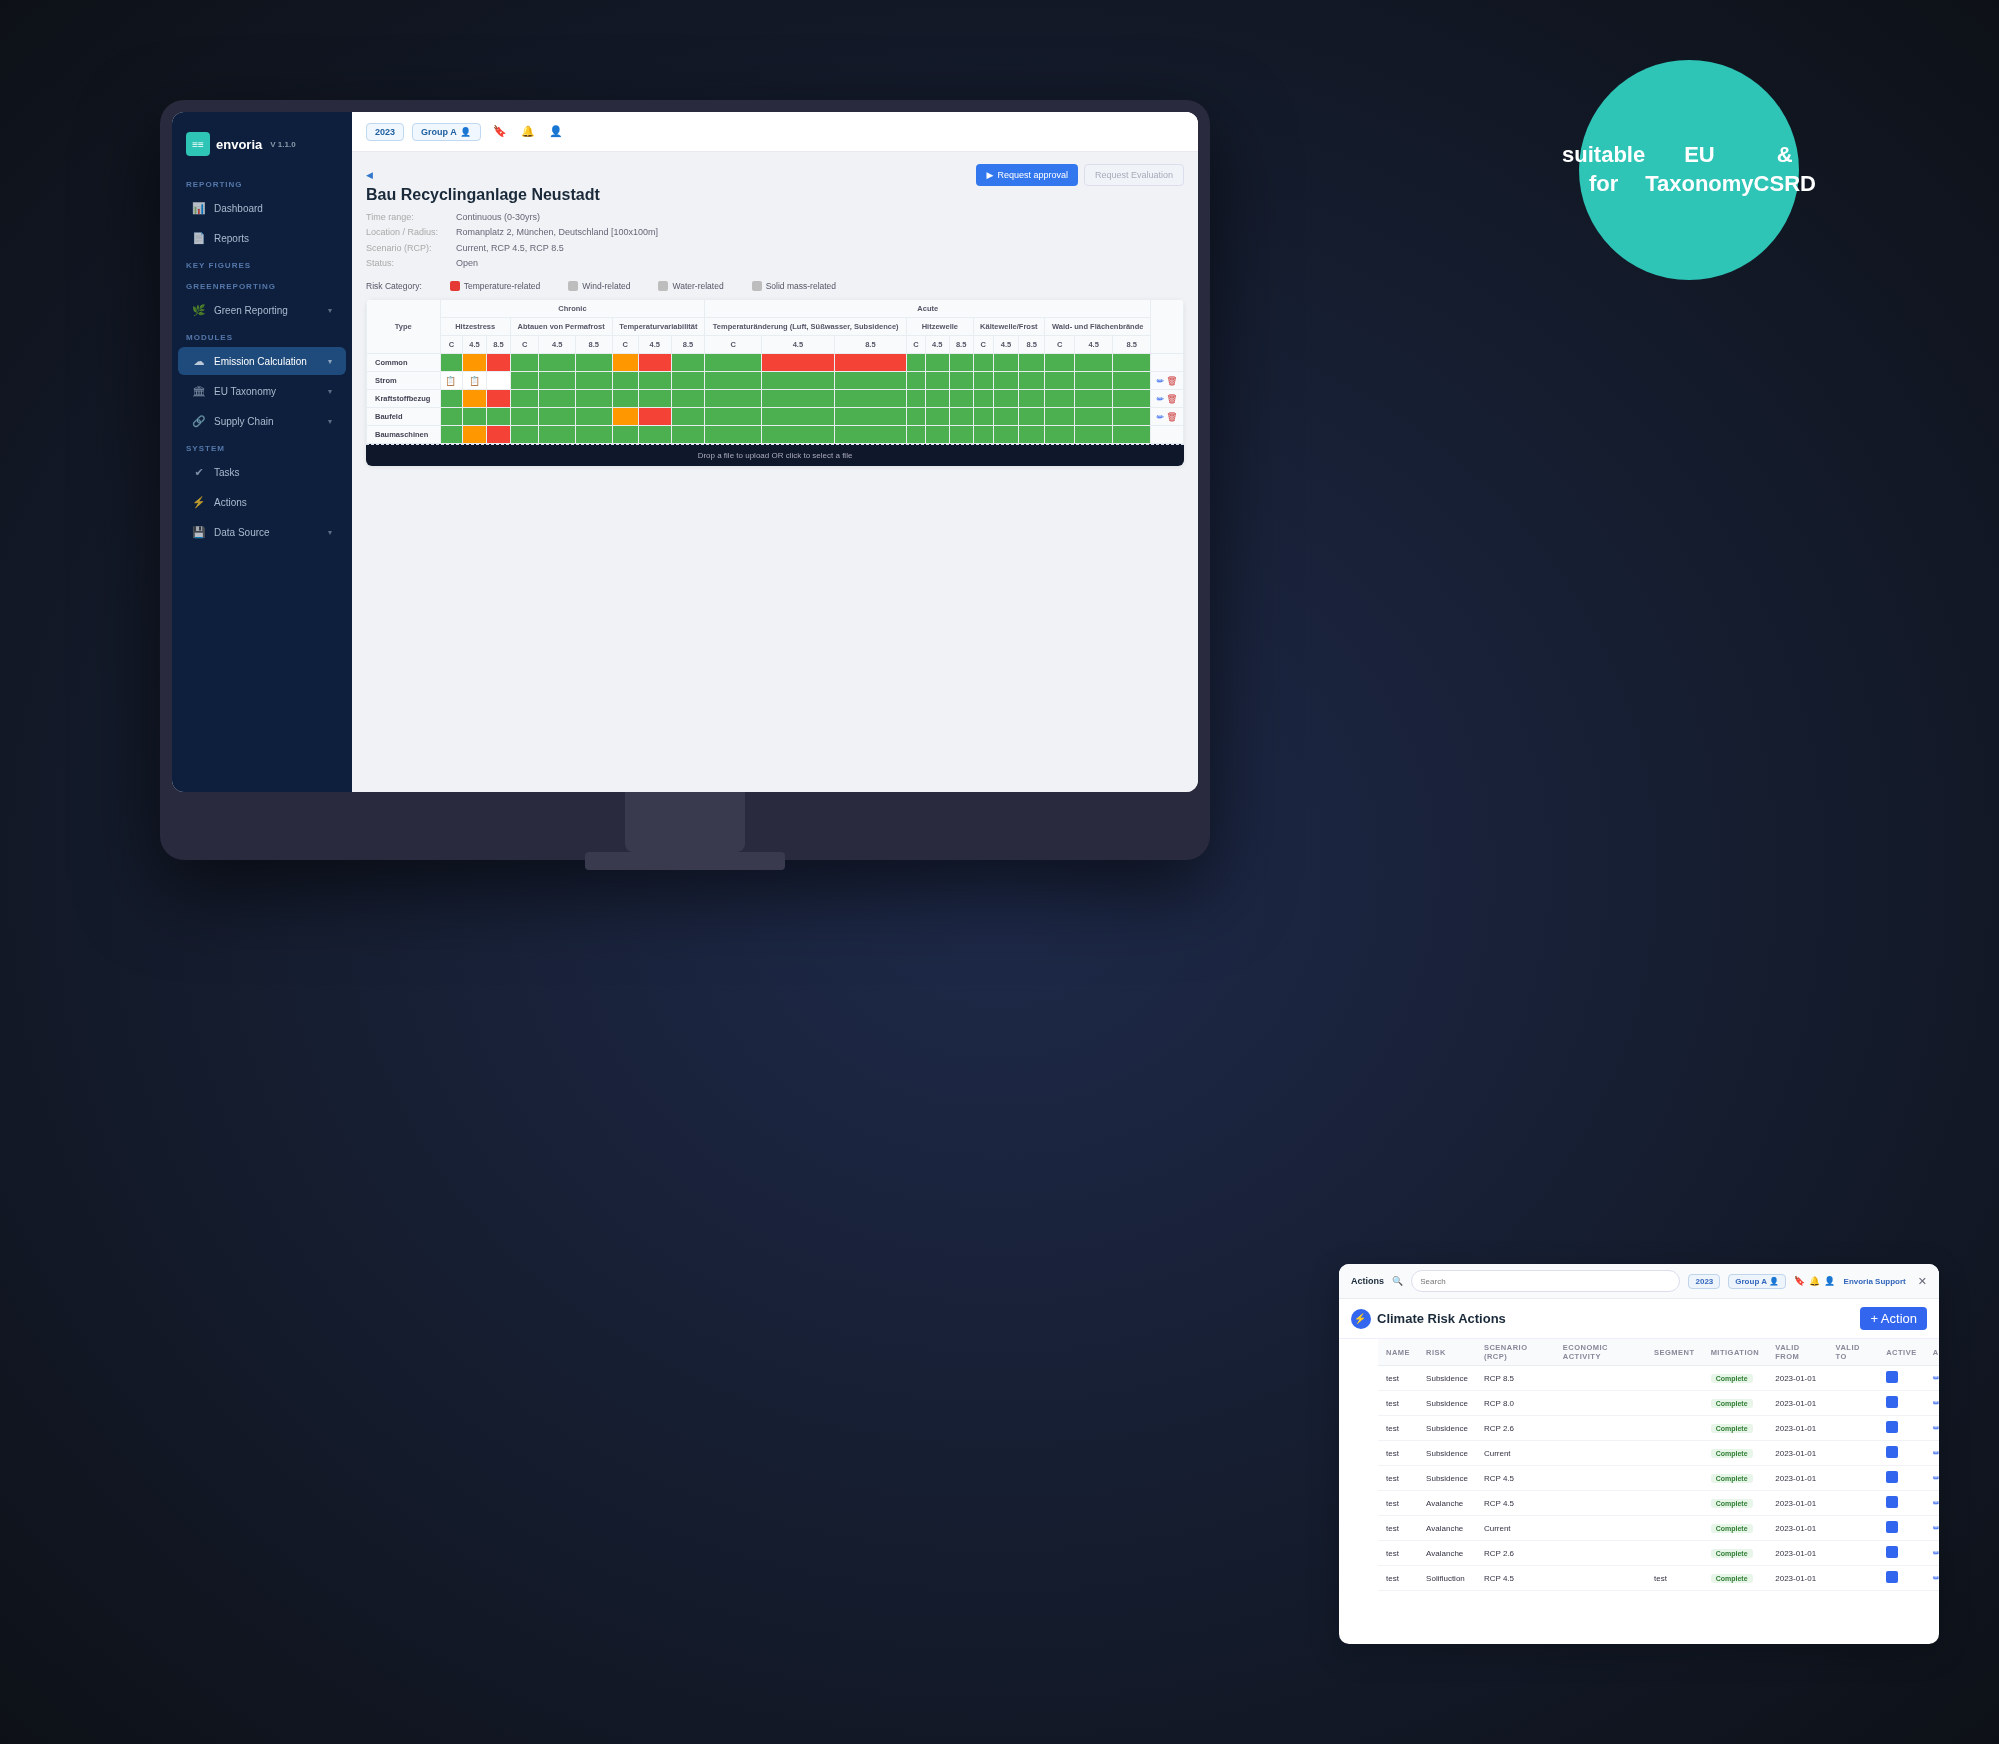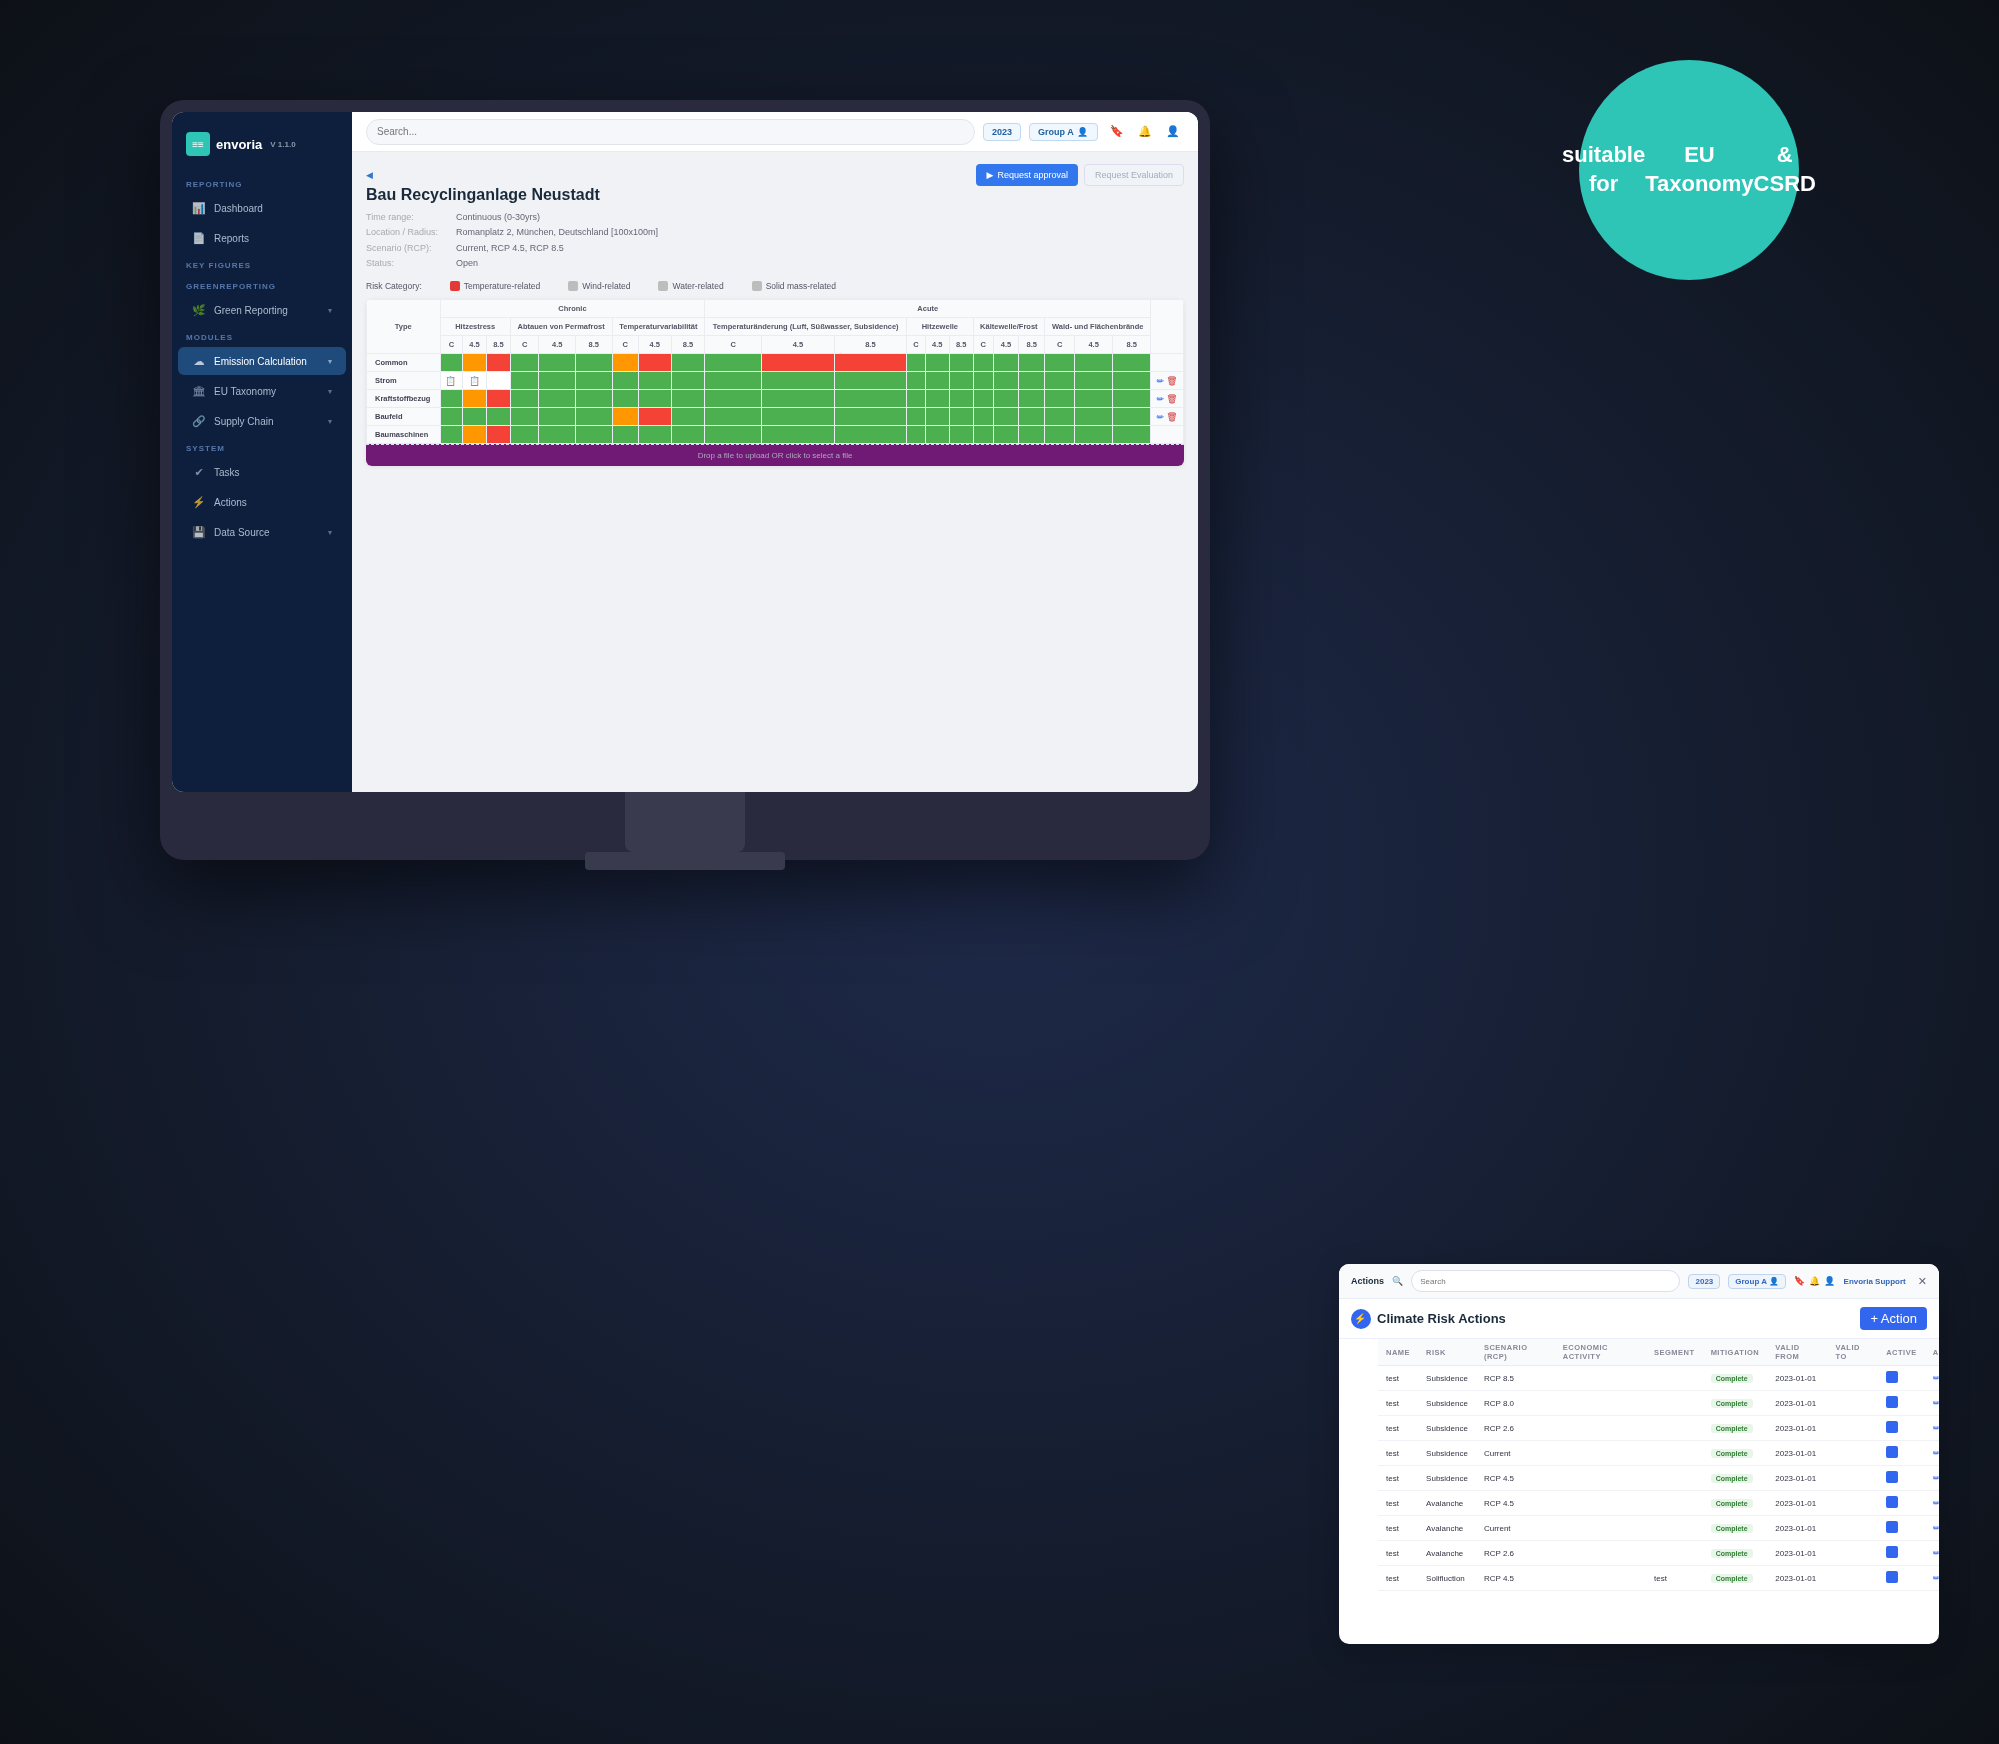--- a/index.html
+++ b/index.html
@@ -352,21 +352,21 @@
       font-size: 9px;
       cursor: pointer;
       background: #f8fafc;
       border-top: 1px solid #e8edf2;
     }
     .drop-zone {
       text-align: center;
       padding: 6px;
       color: #aab;
       font-size: 8px;
-      background: #701a75;
+      background: #0f172a;
       border-top: 1px dashed #dde;
     }
 
     
     .actions-panel {
       position: absolute;
       bottom: 100px;
       right: 60px;
       width: 600px;
       height: 380px;
@@ -590,21 +590,20 @@
       <div class="sidebar-item">
         <span class="sidebar-icon">💾</span>
         <span>Data Source</span>
         <span class="sidebar-arrow">▾</span>
       </div>
     </div>
 
     <div class="main-content">
 
       <div class="topbar">
-        <input class="topbar-search" type="text" placeholder="Search..." style="">
         <div class="topbar-year-badge">2023</div>
         <div class="topbar-group-badge">
           <span>Group A</span>
           <span>👤</span>
         </div>
         <div class="topbar-icons">
           <div class="topbar-icon-btn">🔖</div>
           <div class="topbar-icon-btn">🔔</div>
           <div class="topbar-icon-btn">👤</div>
         </div>

